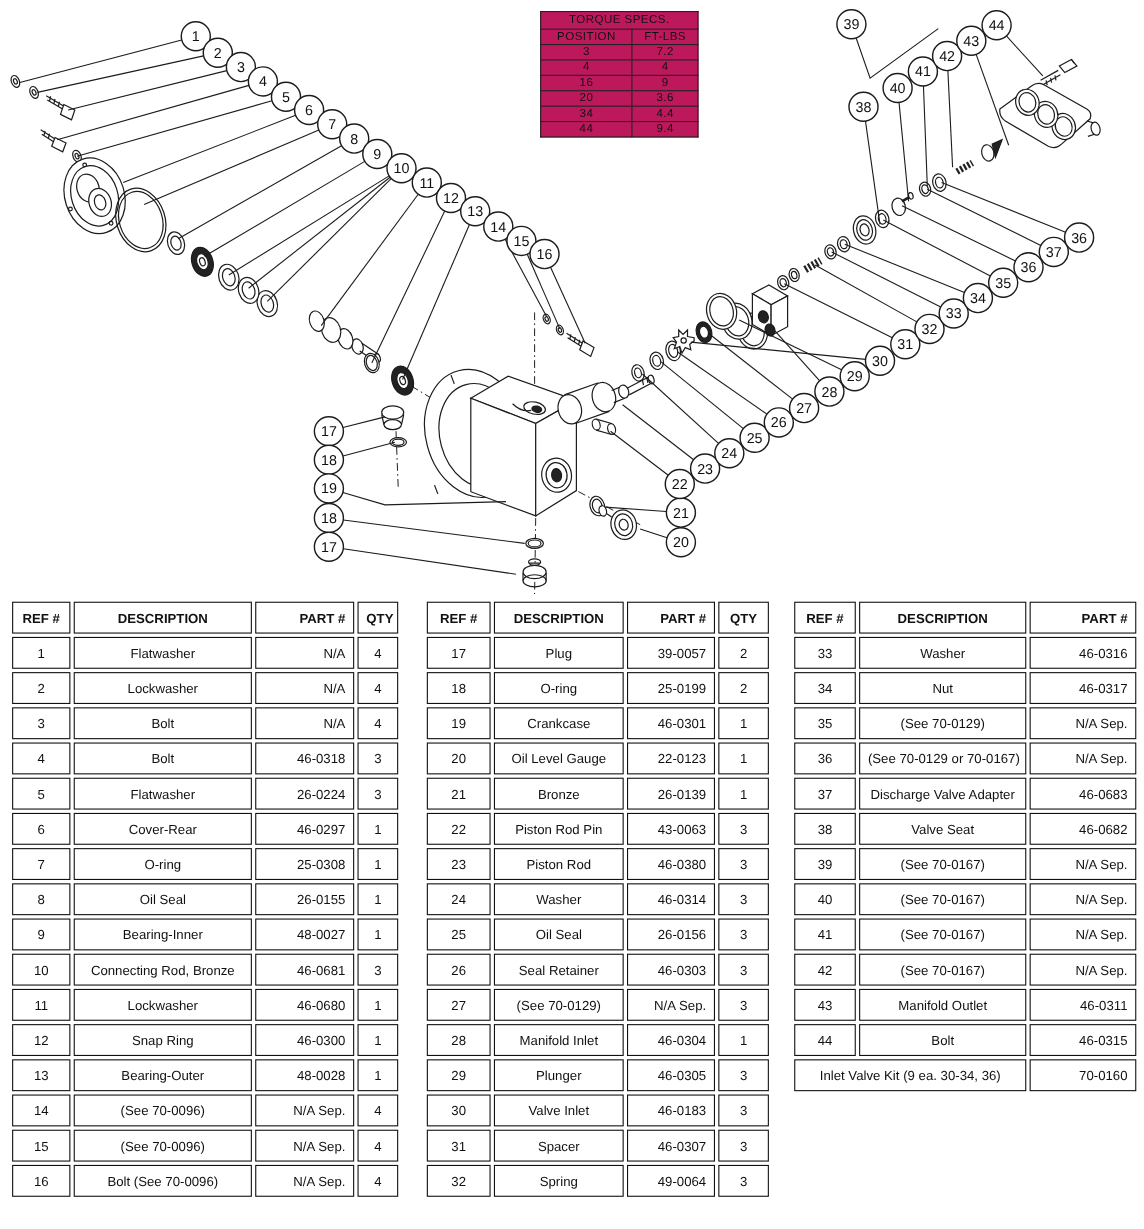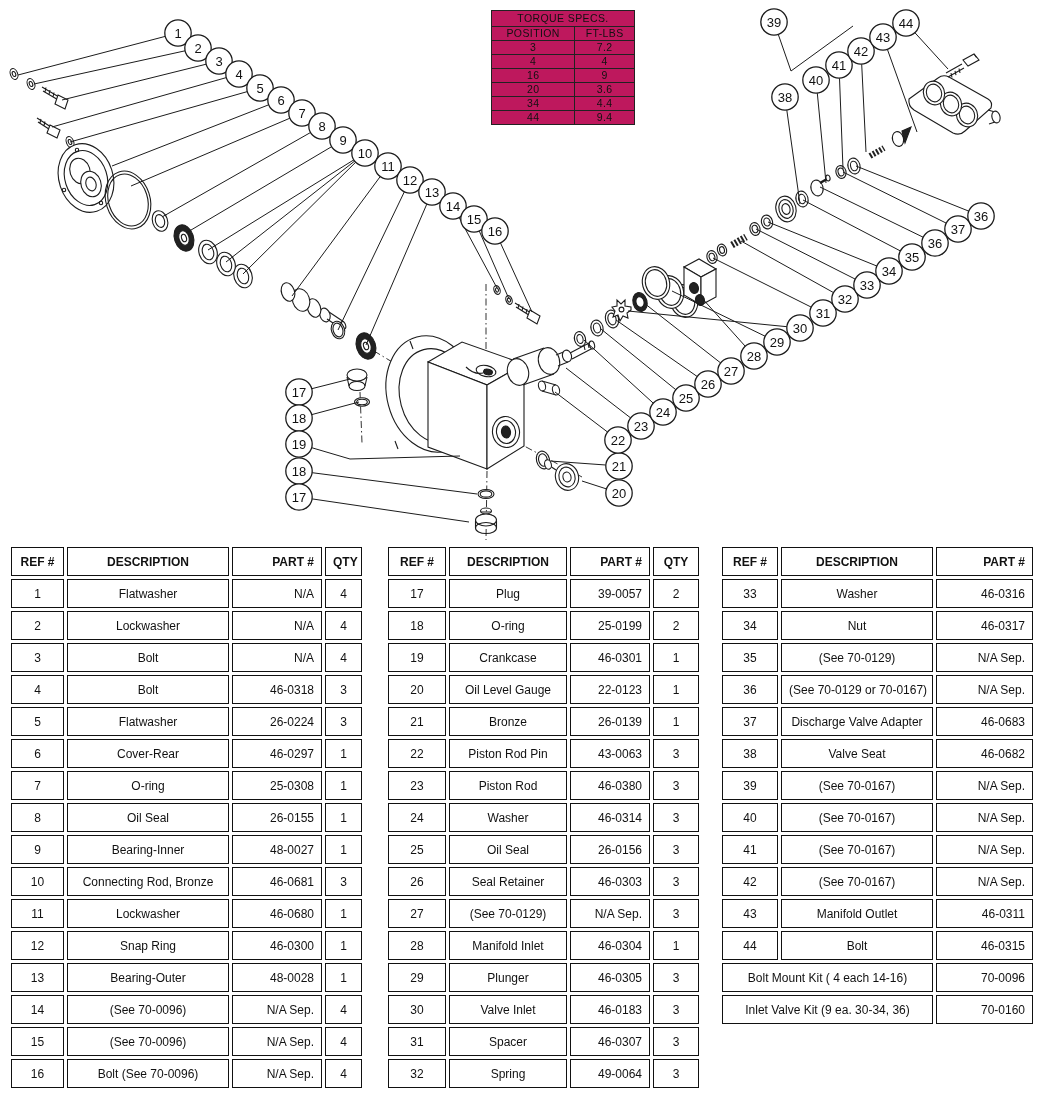--- a/index.html
+++ b/index.html
@@ -708,21 +708,17 @@
         <td class="ac">43</td>
         <td class="al">Manifold Outlet</td>
         <td class="ar">46-0311</td>
       </tr>
       <tr>
         <td class="ac">44</td>
         <td class="al">Bolt</td>
         <td class="ar">46-0315</td>
       </tr>
       <tr>
-        <td colspan="2" class="al">Bolt Mount Kit  ( 4 each 14-16)</td>
-        <td class="ar">70-0096</td>
-      </tr>
-      <tr>
         <td colspan="2" class="al">Inlet Valve Kit (9 ea. 30-34, 36)</td>
         <td class="ar">70-0160</td>
       </tr>
     </tbody>
 </table>
 
 </body></html>

